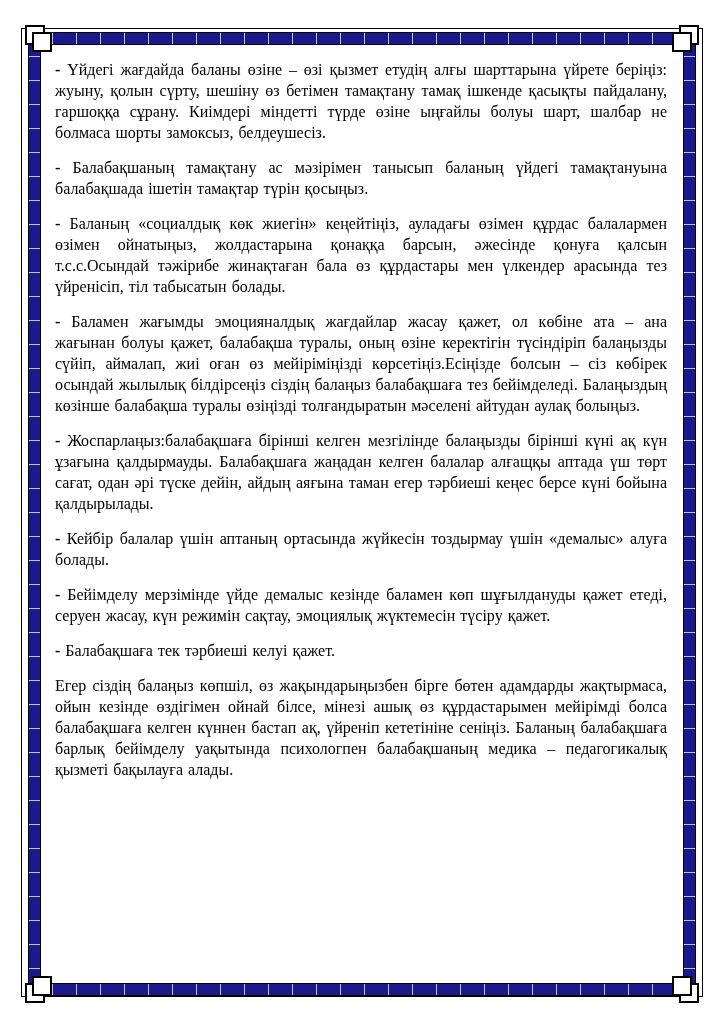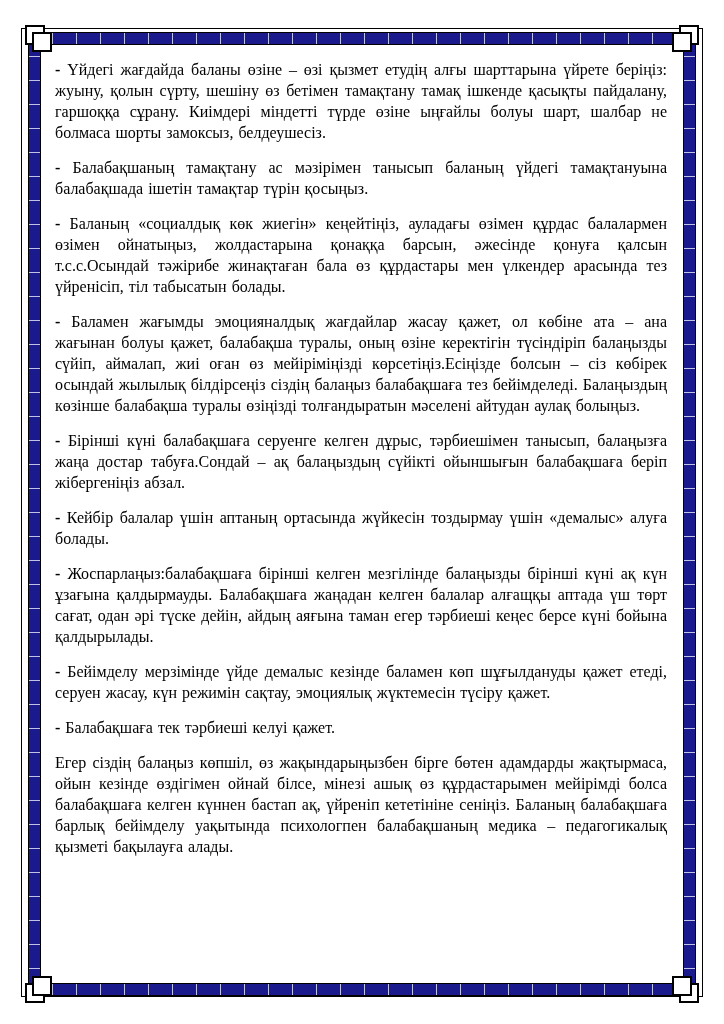--- a/index.html
+++ b/index.html
@@ -97,24 +97,23 @@
 <div class="text-area">
 
     <p class="para"><b class="dash">- </b><span>Үйдегі жағдайда баланы өзіне – өзі қызмет етудің алғы шарттарына үйрете беріңіз: жуыну, қолын сүрту, шешіну өз бетімен тамақтану тамақ ішкенде қасықты пайдалану, гаршоққа сұрану. Киімдері міндетті түрде өзіне ыңғайлы болуы шарт, шалбар не болмаса шорты замоксыз, белдеушесіз.</span></p>
 
     <p class="para"><b class="dash">- </b><span>Балабақшаның тамақтану ас мәзірімен танысып баланың үйдегі тамақтануына балабақшада ішетін тамақтар түрін қосыңыз.</span></p>
 
     <p class="para"><b class="dash">- </b><span>Баланың «социалдық көк жиегін» кеңейтіңіз, ауладағы өзімен құрдас балалармен өзімен ойнатыңыз, жолдастарына қонаққа барсын, әжесінде қонуға қалсын т.с.с.Осындай тәжірибе жинақтаған бала өз құрдастары мен үлкендер арасында тез үйренісіп, тіл табысатын болады.</span></p>
 
     <p class="para"><b class="dash">- </b><span>Баламен жағымды эмоцияналдық жағдайлар жасау қажет, ол көбіне ата – ана жағынан болуы қажет, балабақша туралы, оның өзіне керектігін түсіндіріп балаңызды сүйіп, аймалап, жиі оған өз мейіріміңізді көрсетіңіз.Есіңізде болсын – сіз көбірек осындай жылылық білдірсеңіз сіздің балаңыз балабақшаға тез бейімделеді. Балаңыздың көзінше балабақша туралы өзіңізді толғандыратын мәселені айтудан аулақ болыңыз.</span></p>
 
-    <p class="para"><b class="dash">- </b><span>Бірінші күні балабақшаға серуенге келген дұрыс, тәрбиешімен танысып, балаңызға жаңа достар табуға.Сондай – ақ балаңыздың сүйікті ойыншығын балабақшаға беріп жібергеніңіз абзал.</span></p>
+
+    <p class="para"><b class="dash">- </b><span>Жоспарлаңыз:балабақшаға бірінші келген мезгілінде балаңызды бірінші күні ақ күн ұзағына қалдырмауды. Балабақшаға жаңадан келген балалар алғащқы аптада үш төрт сағат, одан әрі түске дейін, айдың аяғына таман егер тәрбиеші кеңес берсе күні бойына қалдырылады.</span></p>
 
     <p class="para"><b class="dash">- </b><span>Кейбір балалар үшін аптаның ортасында жүйкесін тоздырмау үшін «демалыс» алуға болады.</span></p>
-
-    <p class="para"><b class="dash">- </b><span>Жоспарлаңыз:балабақшаға бірінші келген мезгілінде балаңызды бірінші күні ақ күн ұзағына қалдырмауды. Балабақшаға жаңадан келген балалар алғащқы аптада үш төрт сағат, одан әрі түске дейін, айдың аяғына таман егер тәрбиеші кеңес берсе күні бойына қалдырылады.</span></p>
 
     <p class="para"><b class="dash">- </b><span>Бейімделу мерзімінде үйде демалыс кезінде баламен көп шұғылдануды қажет етеді, серуен жасау, күн режимін сақтау, эмоциялық жүктемесін түсіру қажет.</span></p>
 
     <p class="para"><b class="dash">- </b><span>Балабақшаға тек тәрбиеші келуі қажет.</span></p>
 
     <p class="para"><b class="dash"></b><span>Егер сіздің балаңыз көпшіл, өз жақындарыңызбен бірге бөтен адамдарды жақтырмаса, ойын кезінде өздігімен ойнай білсе, мінезі ашық өз құрдастарымен мейірімді болса балабақшаға келген күннен бастап ақ, үйреніп кететініне сеніңіз. Баланың балабақшаға барлық бейімделу уақытында психологпен балабақшаның медика – педагогикалық қызметі бақылауға алады.</span></p>
   </div>
 
 </body></html>

